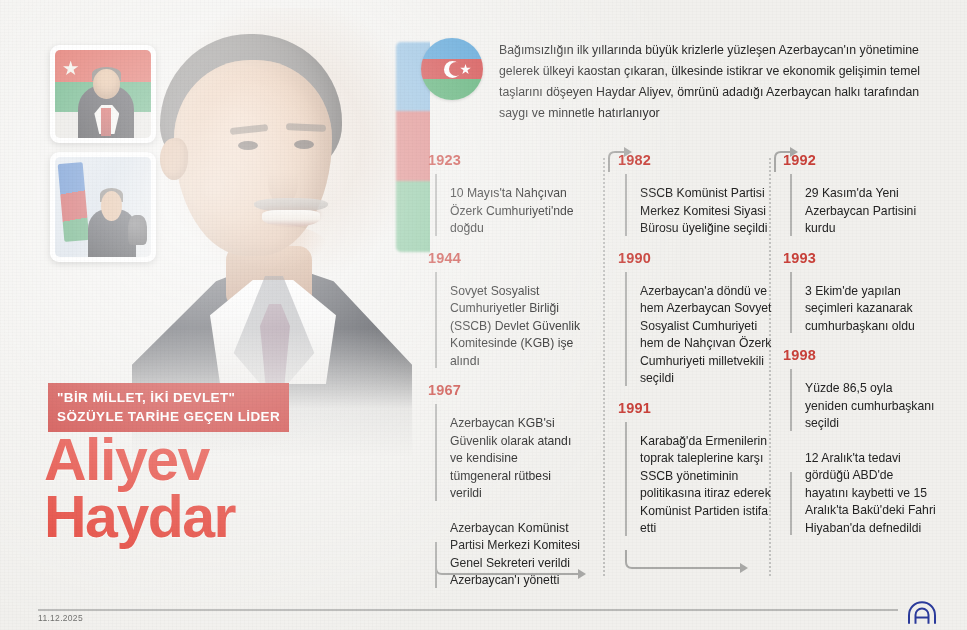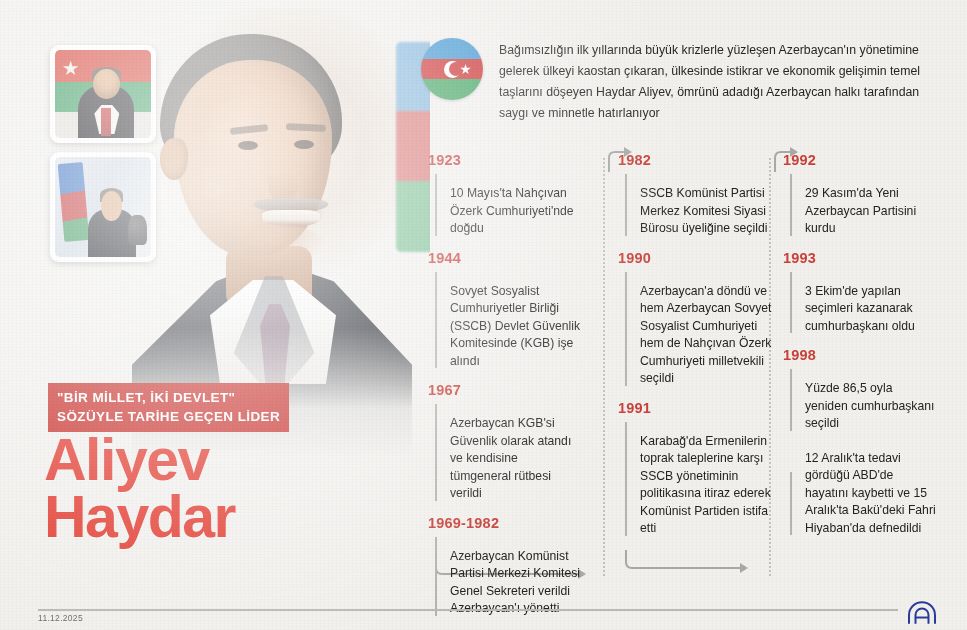--- a/index.html
+++ b/index.html
@@ -440,21 +440,20 @@
         </div>
         <div class="tl-item">
           <div class="tl-date">1944</div>
           <div class="tl-body">Sovyet Sosyalist Cumhuriyetler Birliği (SSCB) Devlet Güvenlik Komitesinde (KGB) işe alındı</div>
         </div>
         <div class="tl-item">
           <div class="tl-date">1967</div>
           <div class="tl-body">Azerbaycan KGB'si Güvenlik olarak atandı ve kendisine tümgeneral rütbesi verildi</div>
         </div>
         <div class="tl-item">
-          <div class="tl-date">1969-1982</div>
           <div class="tl-body">Azerbaycan Komünist Partisi Merkezi Komitesi Genel Sekreteri verildi Azerbaycan'ı yönetti</div>
         </div>
       </div>
     <div class="tl-col" id="tl-col-1">
         <div class="tl-item">
           <div class="tl-date">1982</div>
           <div class="tl-body">SSCB Komünist Partisi Merkez Komitesi Siyasi Bürosu üyeliğine seçildi</div>
         </div>
         <div class="tl-item">
           <div class="tl-date">1990</div>

